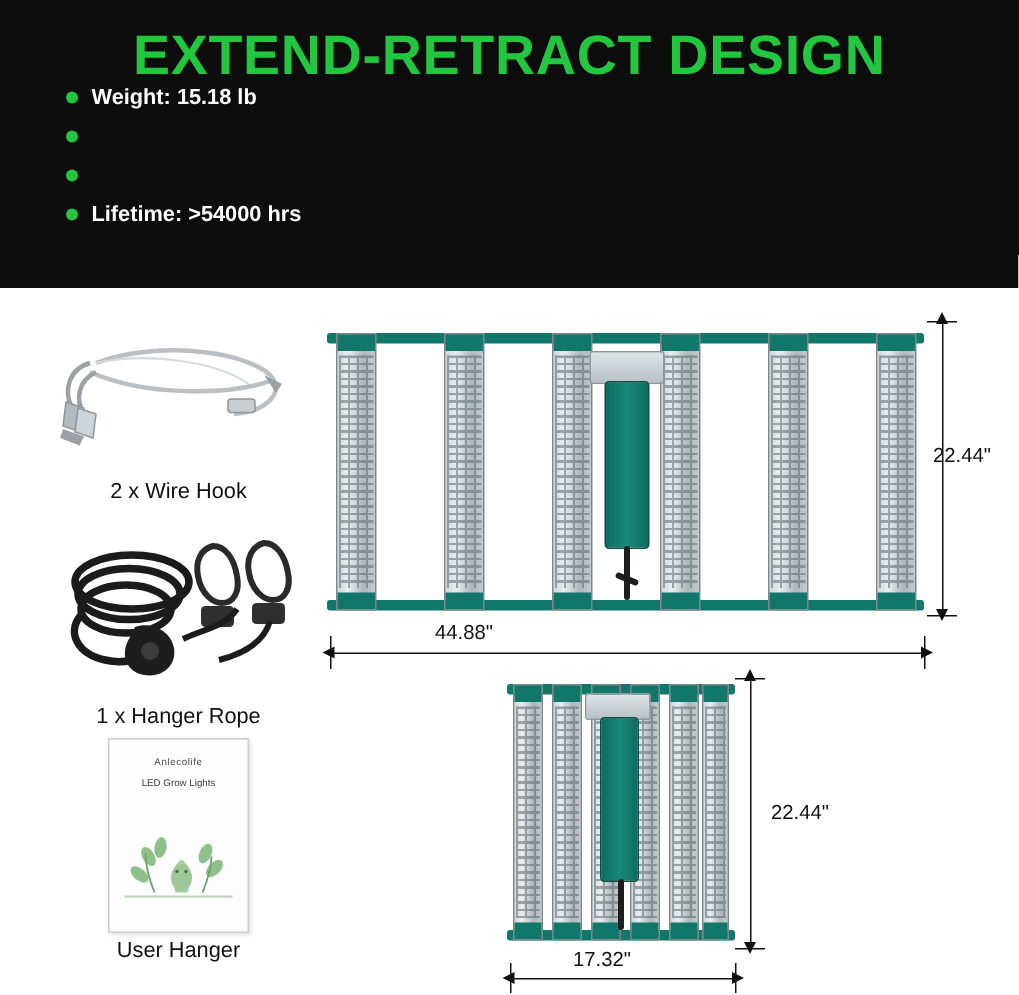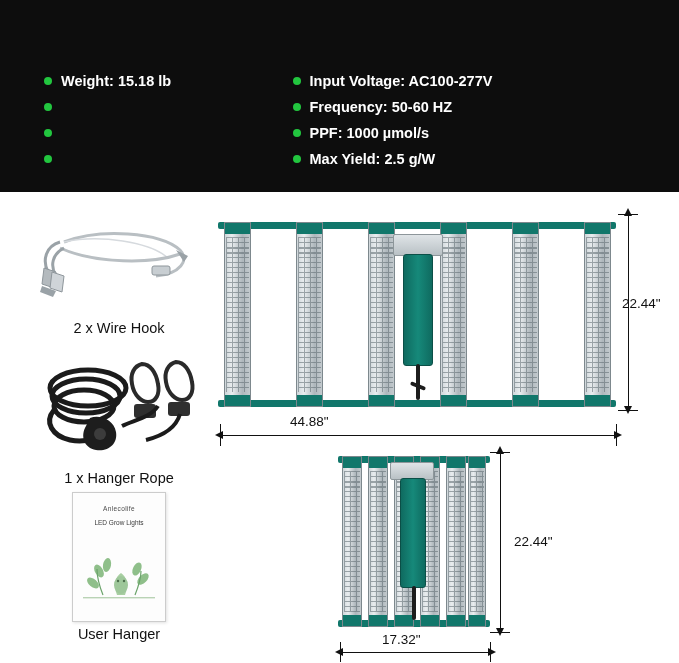--- a/index.html
+++ b/index.html
@@ -30,21 +30,21 @@
     width: 679px;
     text-align: center;
     color: #22c63f;
     font-size: 37px;
     font-weight: bold;
     letter-spacing: 0.5px;
     font-family: "Liberation Sans", sans-serif;
   }
   .specs {
     position: absolute;
-    left: 0; top: 68px;
+    left: 0; top: 52px;
     width: 553px;
     display: flex;
   }
   .spec-col {
     width: 50%;
     box-sizing: border-box;
   }
   .spec-col.left { padding-left: 44px; }
   .spec-col.right { padding-left: 16px; }
   .spec-item {
@@ -200,53 +200,37 @@
     border-radius: 2px;
   }
 
   
   .acc-art { position: relative; height: 96px; }
 </style>
 </head>
 <body>
 
 <div class="banner">
+  <div class="banner-title">EXTEND-RETRACT DESIGN</div>
 
   <div class="specs">
     <div class="spec-col left">
       <div class="spec-item">
         <span class="bullet"></span>
         <span>Weight: 15.18 lb</span>
       </div>
       <div class="spec-item">
         <span class="bullet"></span>
       </div>
       <div class="spec-item">
         <span class="bullet"></span>
       </div>
       <div class="spec-item">
         <span class="bullet"></span>
-      </div>
-    </div>
-    <div class="spec-col right">
-      <div class="spec-item">
-        <span class="bullet"></span>
-        <span>Input Voltage: AC100-277V</span>
-      </div>
-      <div class="spec-item">
-        <span class="bullet"></span>
-        <span>Frequency: 50-60 HZ</span>
-      </div>
-      <div class="spec-item">
-        <span class="bullet"></span>
-        <span>PPF: 1000 µmol/s</span>
-      </div>
-      <div class="spec-item">
-        <span class="bullet"></span>
-        <span>Max Yield: 2.5 g/W</span>
+        <span>Lifetime: &gt;54000 hrs</span>
       </div>
     </div>
   </div>
 </div>
 
 <div class="content">
 
   <div class="acc" id="acc-hook">
     <div class="acc-art">
       <svg width="178" height="96" viewBox="0 0 178 96">

